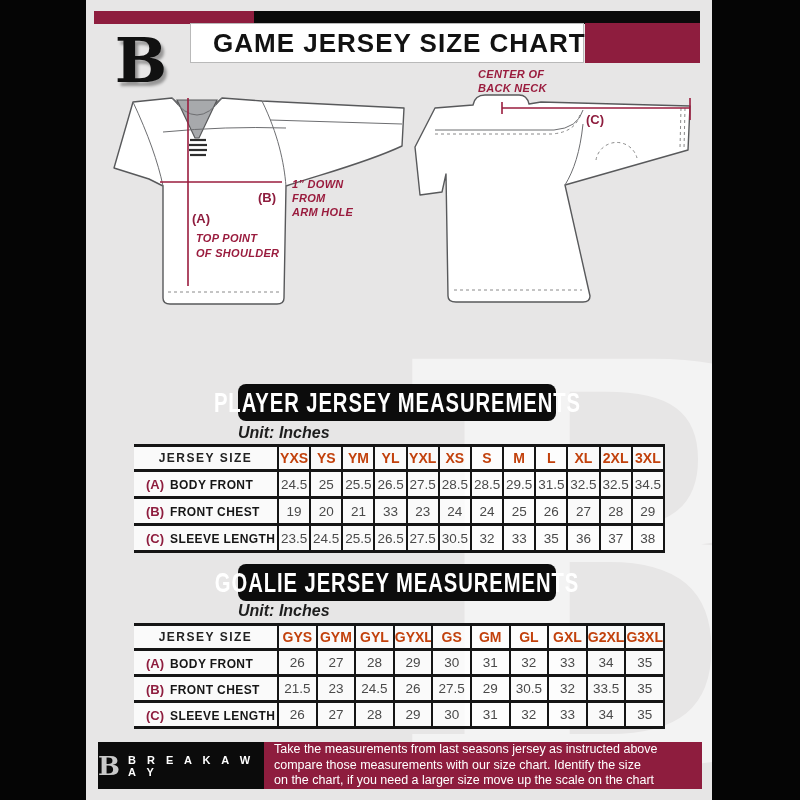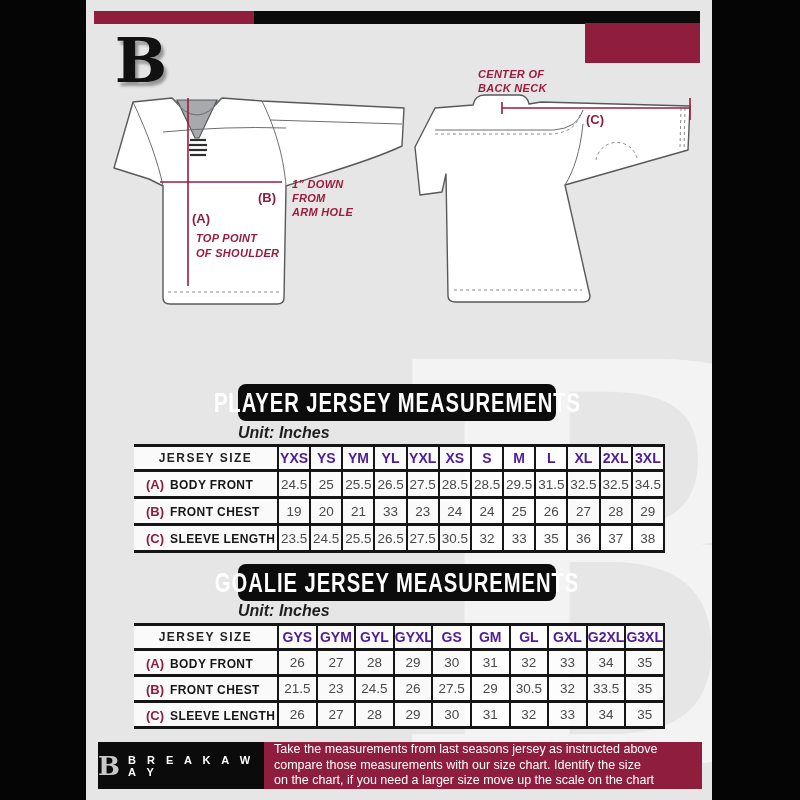--- a/index.html
+++ b/index.html
@@ -38,21 +38,21 @@
   .unit{position:absolute;left:152px;width:318px;text-align:left;font-size:16px;font-weight:700;
         font-style:italic;color:#1E1E1E;}
 
   
   .tbl-wrap{position:absolute;left:48px;width:531px;}
   table.size-table{border-collapse:collapse;width:531px;table-layout:fixed;}
   .size-table th,.size-table td{border-top:3px solid #151515;border-bottom:3px solid #151515;
       border-left:2px solid #151515;border-right:2px solid #151515;background:rgba(255,255,255,0.78);
       text-align:center;vertical-align:middle;padding:0;overflow:hidden;white-space:nowrap;}
   .size-table .lblcell{border-left:none;text-align:left;}
-  .size-table thead th{font-size:14px;font-weight:700;color:#4c1d95;height:22px;}
+  .size-table thead th{font-size:14px;font-weight:700;color:#c2410c;height:22px;}
   .size-table thead th.lblcell{font-size:12px;font-weight:700;letter-spacing:1.5px;text-align:center;color:#222;}
   .size-table td{font-size:13.5px;font-weight:500;color:#4A4A4A;}
   .player-tbl td,.player-tbl tbody th{height:24px;}
   .goalie-tbl td,.goalie-tbl tbody th{height:23px;}
   .size-table tbody th.lblcell{font-weight:400;padding-left:12px;}
   .size-table .rkey{color:#8E1D3E;font-weight:700;font-size:13px;margin-right:6px;}
   .size-table .rlab{color:#161616;font-weight:700;font-size:12px;letter-spacing:0.4px;}
 
   
   .footer{position:absolute;left:12px;top:742px;width:604px;height:47px;display:flex;}
@@ -73,20 +73,23 @@
 </head>
 <body>
 
 <div class="stage">
   <div class="page">
 
     <div class="watermark">B</div>
 
     <div class="topbar-maroon"></div>
     <div class="topbar-black"></div>
+    <div class="title-box">
+      <span>GAME JERSEY SIZE CHART</span>
+    </div>
     <div class="title-maroon"></div>
     <div class="logo-header">
       <span>B</span>
     </div>
 
     <svg class="diagram" viewBox="0 0 626 262">
 
       <g>
         <path class="jersey" d="M 47 40 L 86 36 Q 111 62 136 36 L 176 39 L 318 46 L 316 84
                  C 280 101, 236 112, 200 124 L 198 236 Q 198 242 191 242 L 84 242 Q 77 242 77 236

